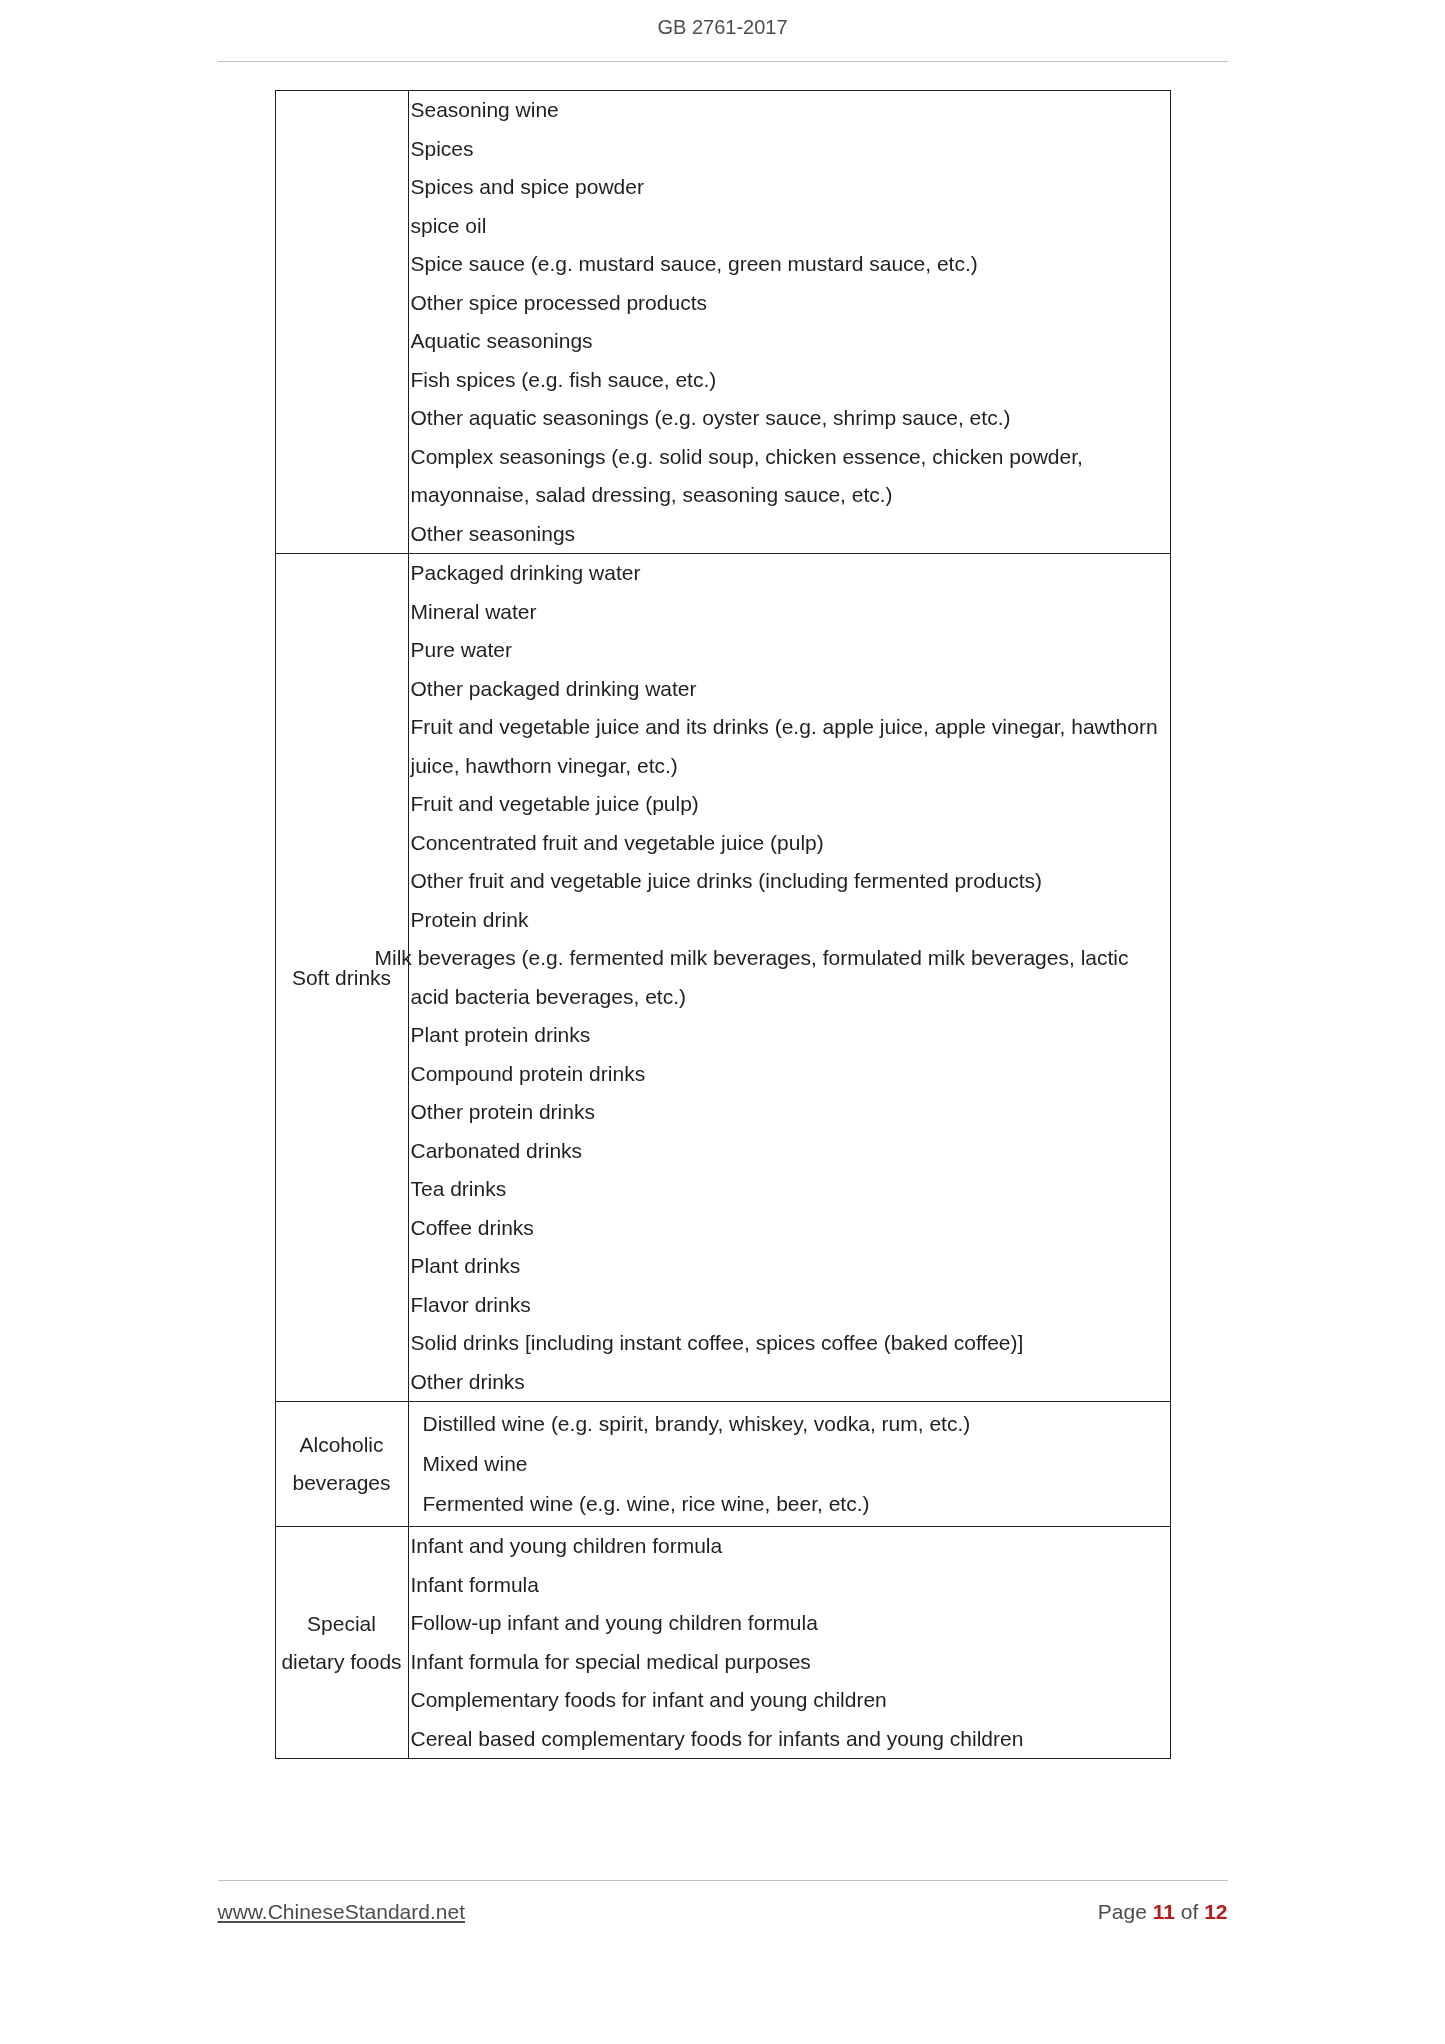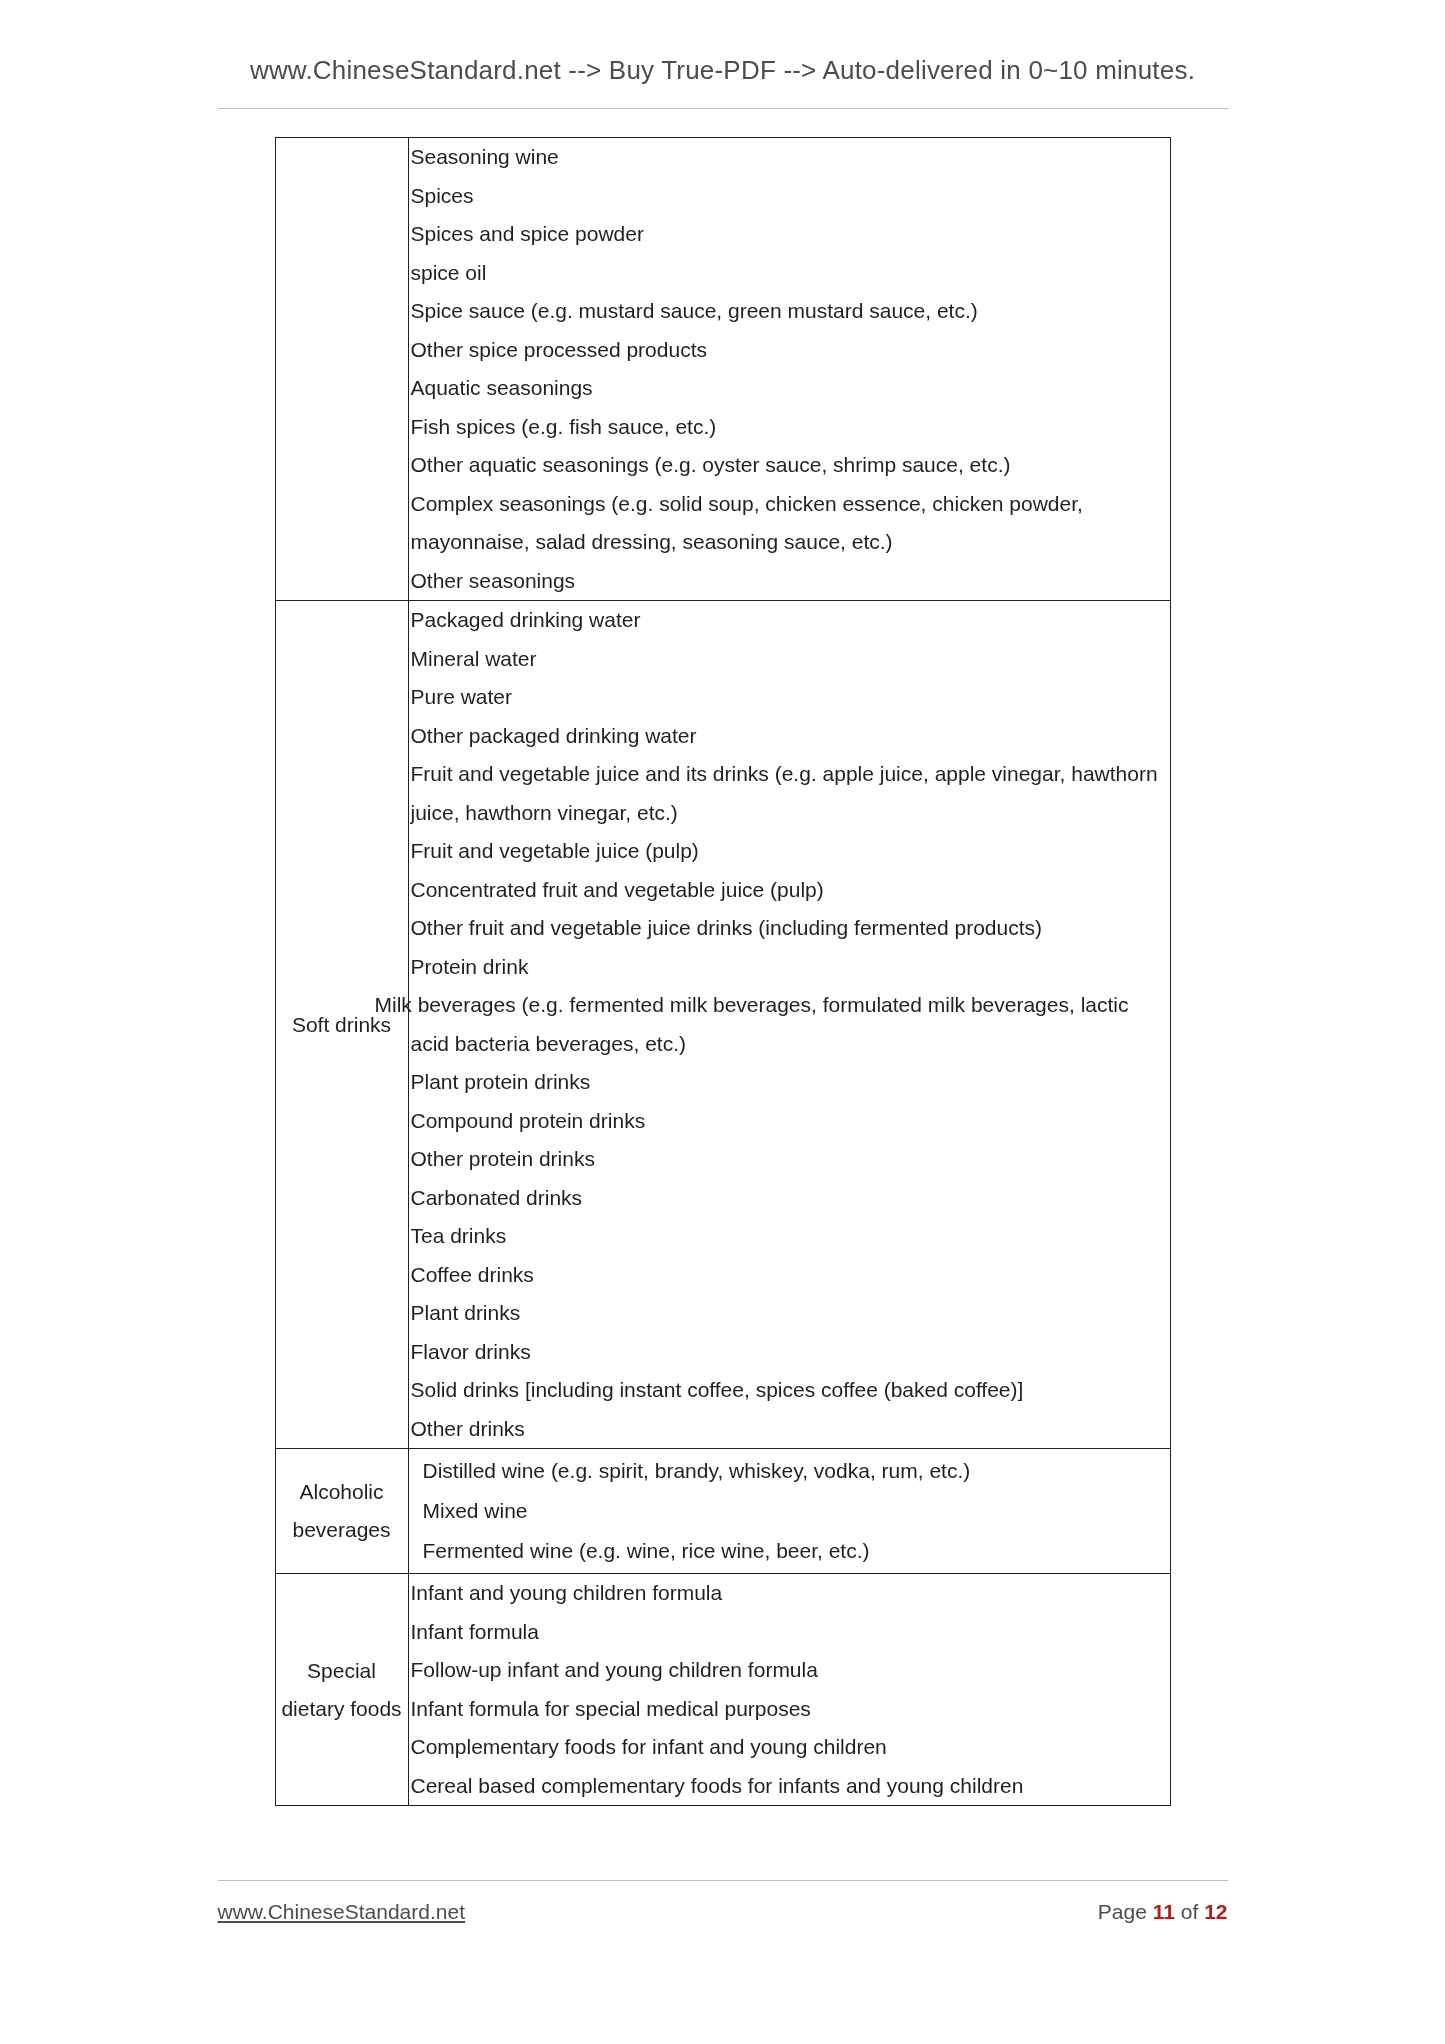--- a/index.html
+++ b/index.html
@@ -107,21 +107,21 @@
     color: #4d4d4d;
     text-decoration: underline;
   }
   .footer .pg b { color: #b91c1c; margin-top: 24px; }
 </style>
 </head>
 <body>
 
 <div class="page">
 
-  <div class="header-promo">www.ChineseStandard.net --&gt; Buy True-PDF --&gt; Auto-delivered in 0~10 minutes.</div>
+  <div class="header-std">GB 2761-2017</div>
   <div class="header-rule"></div>
 
   <div class="table-wrap">
     <table class="cat">
       <tbody>
         <tr>
           <td class="catname"></td>
           <td class="items">
             <ul class="lines">
               <li class="lvl1">Seasoning wine</li>

